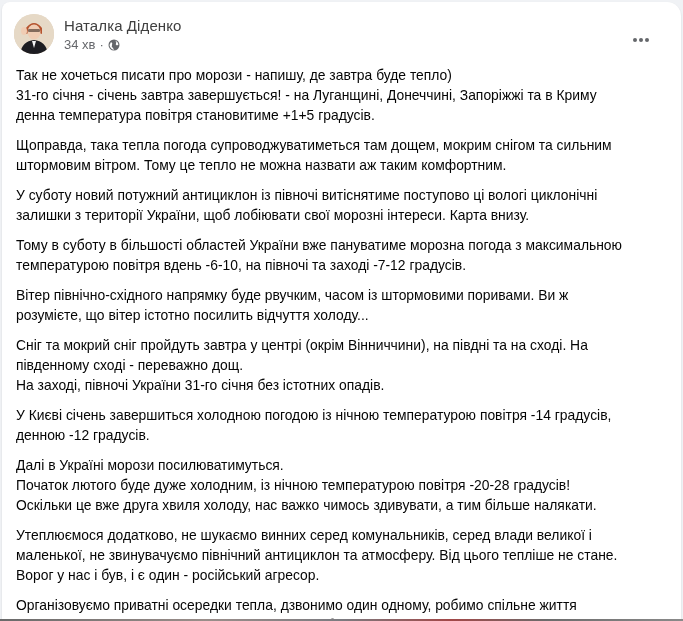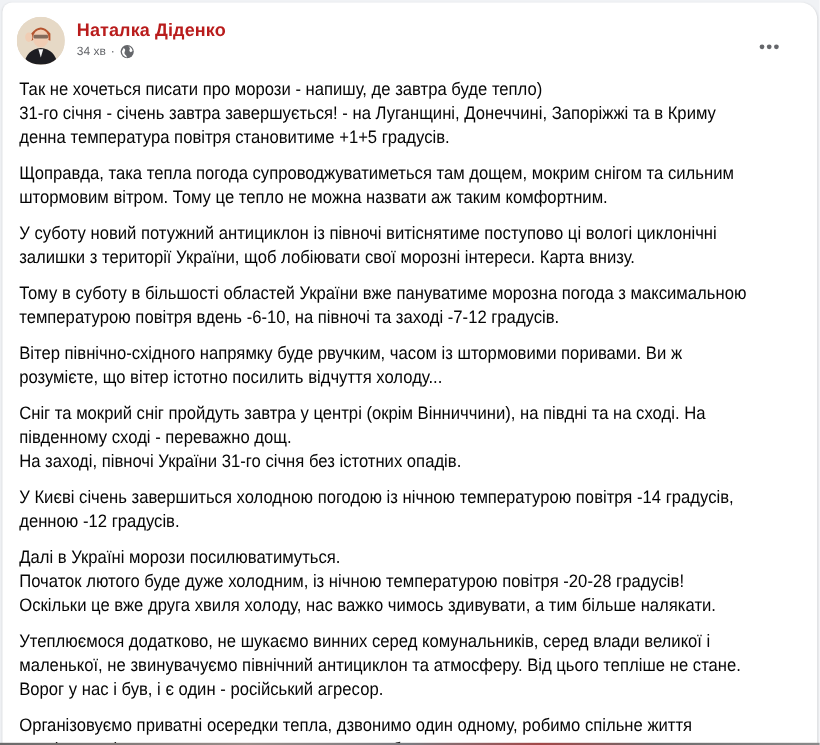--- a/index.html
+++ b/index.html
@@ -16,22 +16,22 @@
       box-shadow: 0 1px 2px rgba(0,0,0,0.12);
     }
     .header { position: absolute; left: 12px; top: 12px; height: 42px; width: 655px; }
     .avatar {
       position: absolute; left: 0; top: 0; width: 40px; height: 40px;
       border-radius: 50%; overflow: hidden;
       background: radial-gradient(circle at 50% 35%, #f1d7c3 0 22%, transparent 23%),
                   linear-gradient(180deg, #e8dccb 0%, #d8c7b2 100%);
     }
     .avatar svg { display:block; }
-    .author { position: absolute; left: 50px; top: 3px; font-size: 15px; font-weight: bold; color: #b91c1c; letter-spacing: 0.1px; }
-    .meta { position: absolute; left: 50px; top: 23px; font-size: 10px; color: #65676b; display: flex; align-items: center; gap: 3px; text-align: center; }
+    .author { position: absolute; left: 50px; top: 3px; font-size: 15px; font-weight: normal; color: #404040; letter-spacing: 0.1px; }
+    .meta { position: absolute; left: 50px; top: 23px; font-size: 13px; color: #65676b; display: flex; align-items: center; gap: 3px; text-align: center; }
     .meta .dot { margin: 0 1px; }
     .globe { width: 12px; height: 12px; display: inline-block; }
     .more { position: absolute; right: 14px; top: 14px; width: 22px; height: 14px; cursor: pointer; }
     .more span { display:inline-block; width: 4px; height: 4px; border-radius: 50%; background: #65676b; margin-right: 2px; }
     .body {
       position: absolute; left: 14px; top: 63px; width: 656px;
       font-size: 15px; line-height: 20px; color: #050505;
       transform: scaleX(0.925); transform-origin: 0 0;
       width: 710px;
     }

